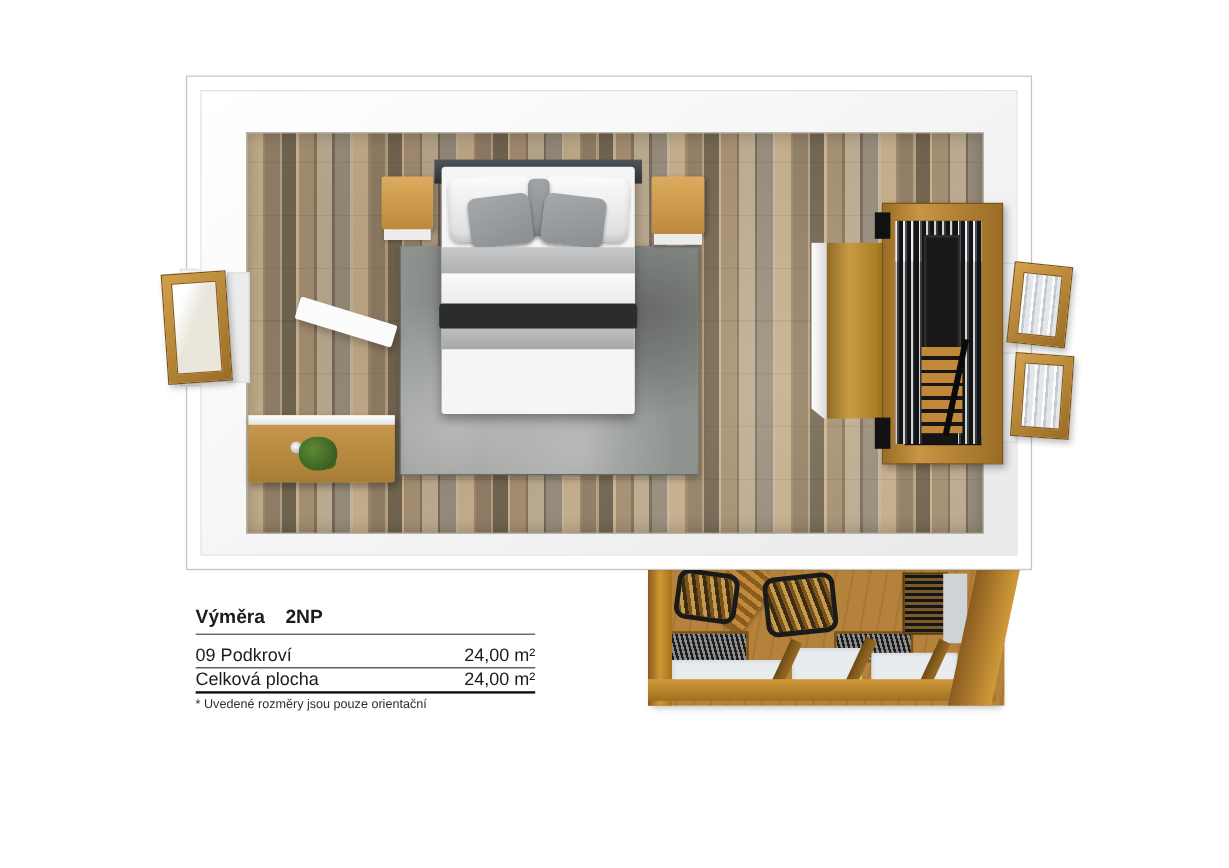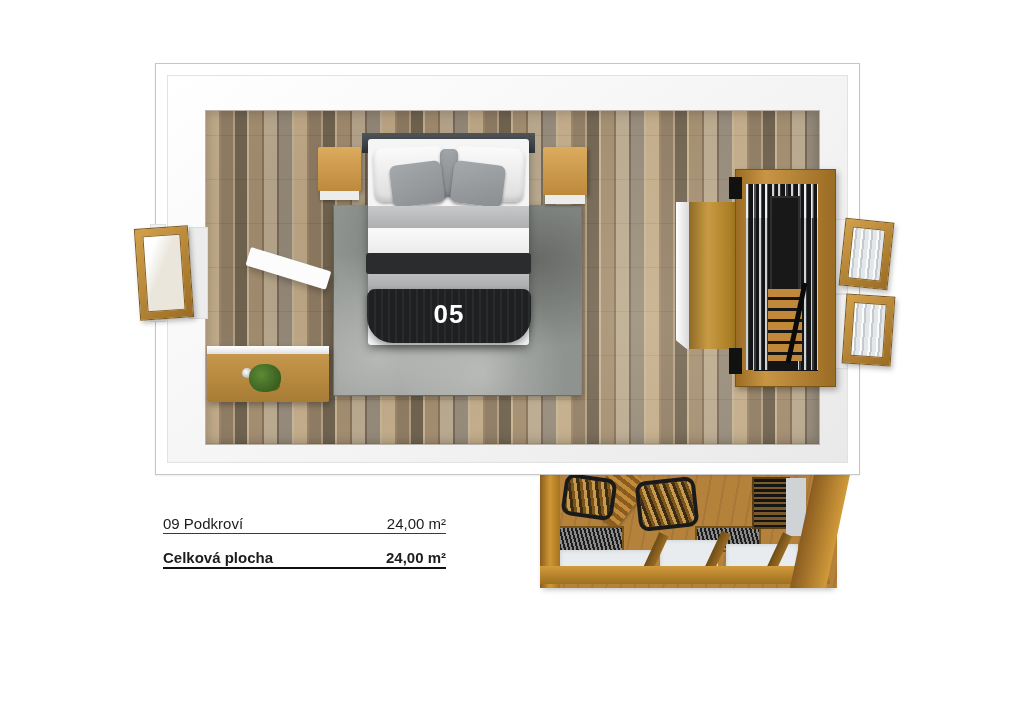--- a/index.html
+++ b/index.html
@@ -123,21 +123,21 @@
   .plank-table{position:absolute;background:repeating-linear-gradient(0deg,#8a5c20 0 4px,#c08a38 4px 8px);
         transform:rotate(38deg);box-shadow:1px 2px 3px rgba(0,0,0,0.35);}
   .gray-wall{position:absolute;background:#cfd3d6;}
 
   
   .legend{position:absolute;left:163px;top:506px;width:283px;z-index:3;}
   .legend-title{display:flex;gap:17px;font-size:16px;font-weight:bold;color:#1c1c1c;
         padding-bottom:4px;border-bottom:1.5px solid #4a4a4a;}
   .legend-row{display:flex;justify-content:space-between;font-size:15px;color:#1c1c1c;
         margin-top:10px;padding-bottom:1px;border-bottom:1.5px solid #3a3a3a;line-height:16px;}
-  .legend-row.total{margin-top:16px;font-weight:bold;border-bottom:2.5px solid #111;}
+  .legend-row.total{margin-top:2px;font-weight:normal;border-bottom:2.5px solid #111;}
   .legend-note{margin-top:3px;font-size:10.5px;color:#2e2e2e;}
 </style>
 </head>
 <body>
 
 <div class="canvas">
 
   <div class="lower">
     <div class="plank-table" style="left:57px;top:-6px;width:40px;height:54px;"></div>
     <div class="chair" style="left:23px;top:2px;width:44px;height:34px;transform:rotate(8deg);"></div>
@@ -169,23 +169,20 @@
   <div class="mattress z6"></div>
   <div class="pillow z6" style="left:374px;top:147px;width:72px;height:54px;transform:rotate(-2deg);"></div>
   <div class="pillow z6" style="left:452px;top:147px;width:72px;height:54px;transform:rotate(2deg);"></div>
   <div class="pillow small z6" style="left:440px;top:149px;width:18px;height:48px;"></div>
   <div class="pillow accent z6" style="left:391px;top:163px;width:52px;height:42px;transform:rotate(-7deg);"></div>
   <div class="pillow accent z6" style="left:452px;top:163px;width:52px;height:42px;transform:rotate(7deg);"></div>
   <div class="band fold z6"></div>
   <div class="band sheet z6"></div>
   <div class="band dark z6"></div>
   <div class="band gray2 z6"></div>
-  <div class="bed-foot z6">
-    <span class="room-number">05</span>
-  </div>
 
   <div class="nightstand" style="left:318px;top:147px;width:43px;height:44px;z-index:6;">
     <div class="ns-shelf"></div>
   </div>
   <div class="nightstand" style="left:543px;top:147px;width:44px;height:48px;z-index:6;">
     <div class="ns-shelf"></div>
   </div>
 
   <div class="shelf-white"></div>
 
@@ -221,23 +218,28 @@
   <div class="sill" style="left:829px;top:219px;width:17px;height:73px;"></div>
   <div class="sill" style="left:829px;top:294px;width:17px;height:73px;"></div>
   <div class="window" style="left:842px;top:220px;width:47px;height:66px;transform:rotate(6deg);">
     <div class="glass"></div>
   </div>
   <div class="window" style="left:844px;top:295px;width:47px;height:68px;transform:rotate(4deg);">
     <div class="glass"></div>
   </div>
 
   <div class="legend">
+    <div class="legend-title">
+      <span>Výměra</span>
+      <span>2NP</span>
+    </div>
     <div class="legend-row">
       <span>09 Podkroví</span>
       <span>24,00 m²</span>
     </div>
     <div class="legend-row total">
       <span>Celková plocha</span>
       <span>24,00 m²</span>
     </div>
+    <div class="legend-note">* Uvedené rozměry jsou pouze orientační</div>
   </div>
 
 </div>
 
 </body></html>

